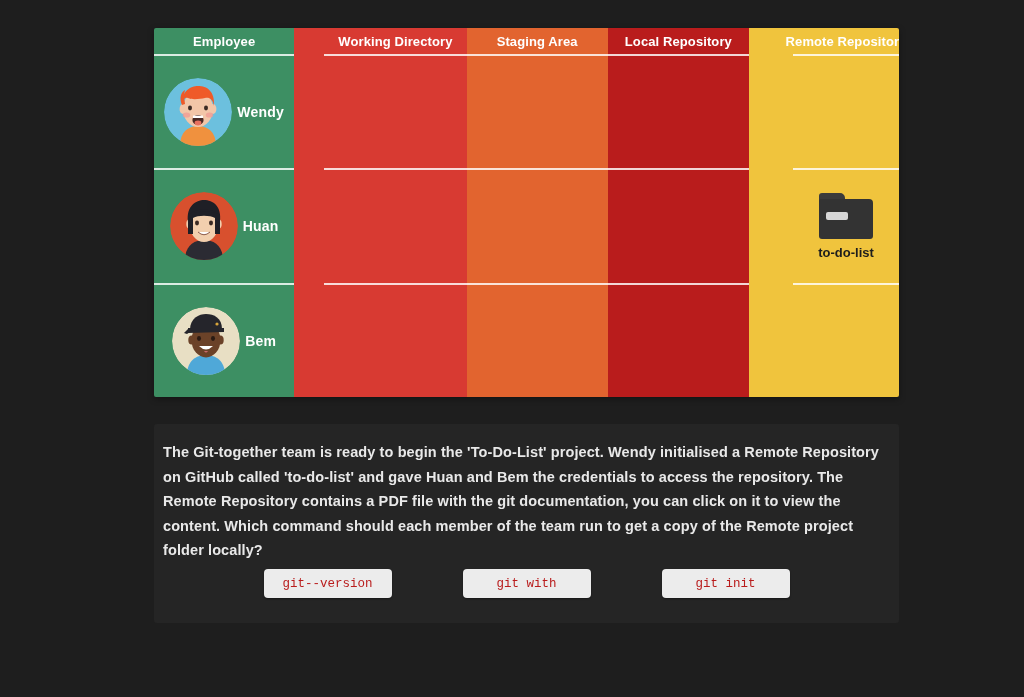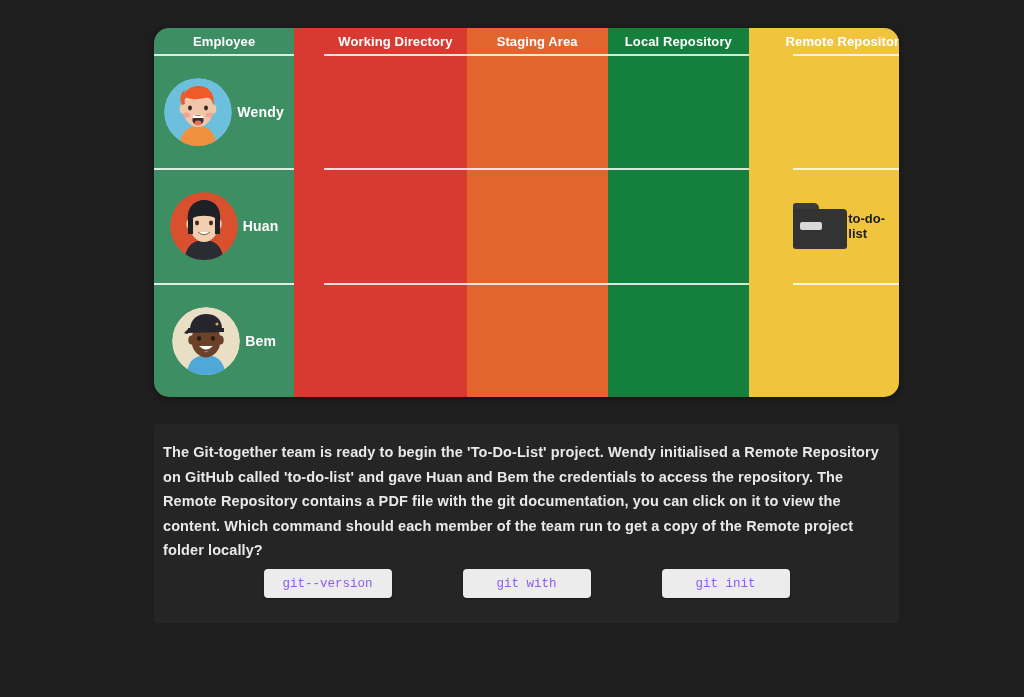--- a/index.html
+++ b/index.html
@@ -19,36 +19,36 @@
     background: #1e1e1e;
   }
 
   
   .git-table {
     position: absolute;
     left: 154px;
     top: 28px;
     width: 745px;
     height: 369px;
-    border-radius: 15px;
+    border-radius: 2px;
     overflow: hidden;
     display: flex;
     flex-direction: row;
     box-shadow: 0 2px 6px rgba(0,0,0,0.35);
   }
 
   .col {
     position: relative;
     display: flex;
     flex-direction: column;
   }
   .col-employee  { width: 148px; background: #3d8f63; }
   .col-working   { width: 180px; background: #d83a32; padding-left: 30px; }
   .col-staging   { width: 149px; background: #e2642f; }
-  .col-local     { width: 149px; background: #15803d; }
+  .col-local     { width: 149px; background: #b91c1c; }
   .col-remote    { width: 150px; background: #f0c43d; padding-left: 44px; }
 
   .col-head {
     height: 28px;
     flex: 0 0 28px;
     display: flex;
     align-items: center;
     justify-content: center;
     color: #ffffff;
     font-size: 13px;
@@ -88,21 +88,21 @@
     color: #ffffff;
     font-size: 14px;
     font-weight: bold;
     font-family: "Liberation Sans Narrow", "Liberation Sans", sans-serif;
     letter-spacing: 0.2px;
   }
 
   
   .folder-wrap {
     display: flex;
-    flex-direction: row;
+    flex-direction: column;
     align-items: center;
     gap: 6px;
     cursor: pointer;
   }
   .folder {
     position: relative;
     width: 54px;
     height: 46px;
   }
   .folder-tab {
@@ -167,21 +167,21 @@
     justify-content: center;
     gap: 71px;
   }
 
   .answer-btn {
     width: 128px;
     height: 29px;
     background: #ececec;
     border: none;
     border-radius: 4px;
-    color: #8b5cf6;
+    color: #b91c1c;
     font-size: 12.5px;
     font-family: "Liberation Mono", monospace;
     cursor: pointer;
     display: flex;
     align-items: center;
     justify-content: center;
     box-shadow: 0 1px 2px rgba(0,0,0,0.4);
   }
 </style>
 </head>

